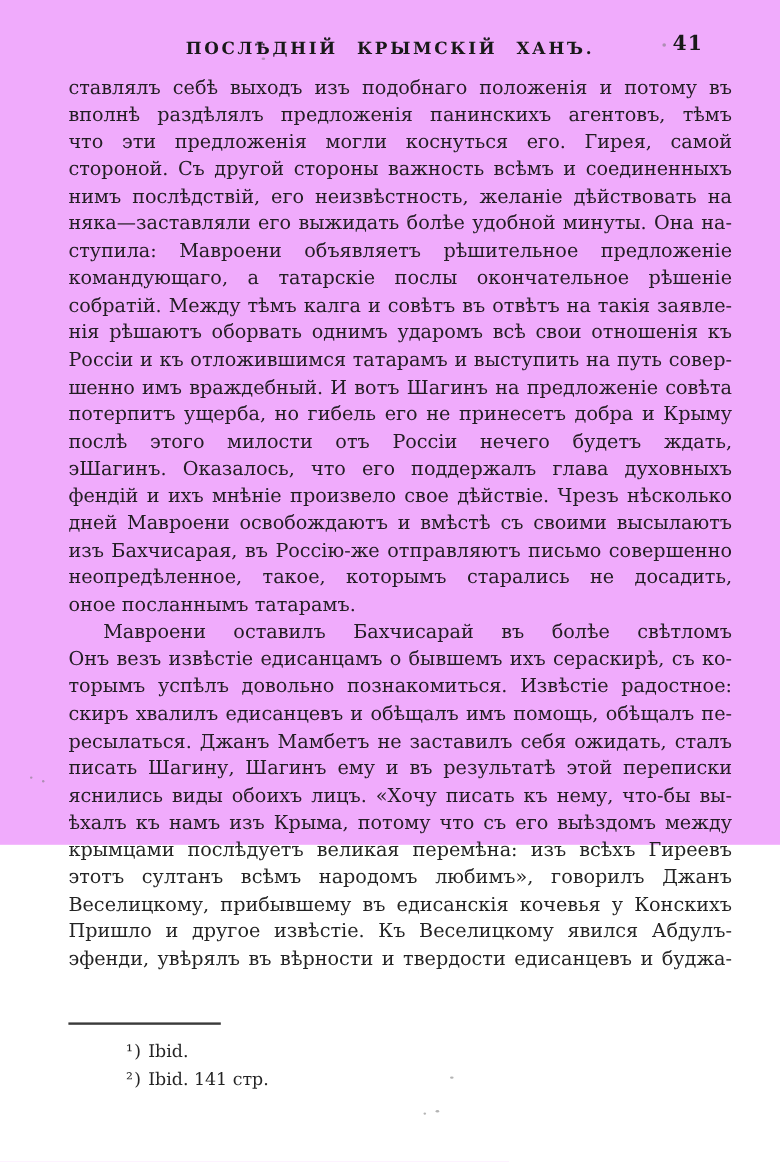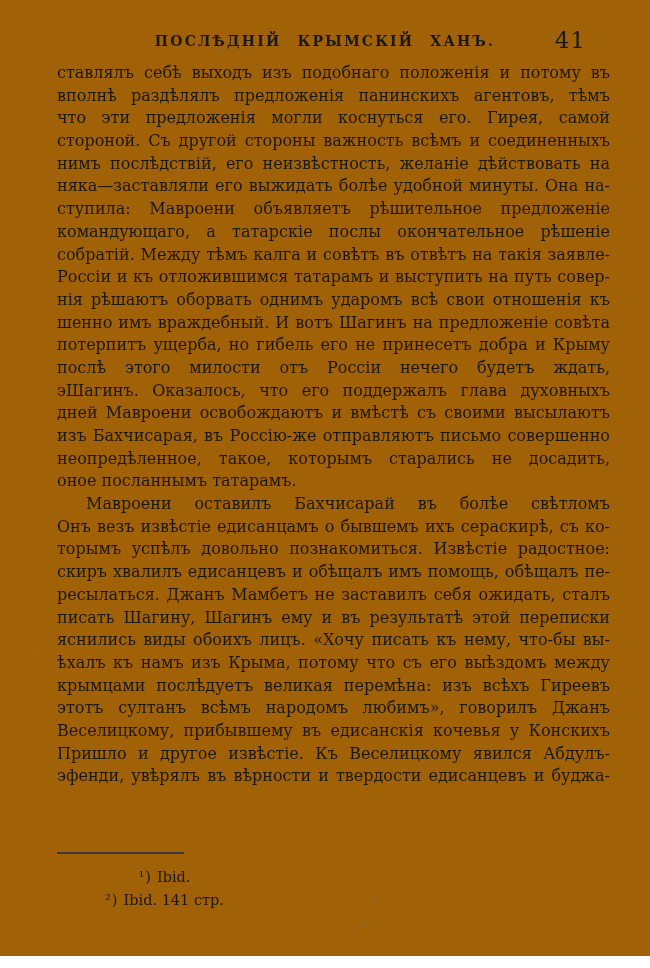--- a/index.html
+++ b/index.html
@@ -5,38 +5,38 @@
   * { margin: 0; padding: 0; box-sizing: border-box; }
   html, body {
     width: 650px; height: 968px;
     background: #ffffff;
     font-family: "DejaVu Serif", "Liberation Serif", serif;
     color: #1c1c1c;
     overflow: hidden;
   }
   .page {
     position: relative;
-    width: 650px; height: 956px;
-    background: #a16207;
+    width: 650px; height: 704px;
+    background: #f0abfc;
   }
   .running-head {
     position: absolute;
     top: 33px; left: 0; width: 650px;
     text-align: center;
     font-size: 14px;
     font-weight: bold;
     letter-spacing: 2.2px;
     word-spacing: 9px;
     color: #191919;
   }
   .page-number {
     position: absolute;
     top: 27px; right: 64px;
-    font-size: 23px;
-    font-weight: 400;
+    font-size: 17px;
+    font-weight: 700;
     letter-spacing: 1px;
     color: #191919;
   }
   .body-block {
     position: absolute;
     top: 62px; left: 57px;
     width: 553px;
   }
   .line {
     width: 553px;
@@ -57,21 +57,21 @@
     text-indent: 29px;
   }
   .footnote-rule {
     position: absolute;
     top: 852px; left: 57px;
     width: 127px; height: 2px;
     background: #3a3a3a;
   }
   .footnotes {
     position: absolute;
-    top: 866px; left: 105px; text-align: center;
+    top: 866px; left: 105px;
   }
   .footnote-line {
     font-size: 14.5px;
     line-height: 22.5px;
     color: rgba(18,18,18,0.93);
   }
   .fn-marker { letter-spacing: 1px; margin-right: 5px; }
   .speck {
     position: absolute;
     background: #777;
@@ -91,26 +91,27 @@
   <div class="body-block">
     <div class="line">ставлялъ себѣ выходъ изъ подобнаго положенія и потому въ душѣ</div>
     <div class="line">вполнѣ раздѣлялъ предложенія панинскихъ агентовъ, тѣмъ болѣе,</div>
     <div class="line">что эти предложенія могли коснуться его. Гирея, самой выгодной</div>
     <div class="line">стороной. Съ другой стороны важность всѣмъ и соединенныхъ съ</div>
     <div class="line">нимъ послѣдствій, его неизвѣстность, желаніе дѣйствовать на вѣр-</div>
     <div class="line">няка—заставляли его выжидать болѣе удобной минуты. Она на-</div>
     <div class="line">ступила: Мавроени объявляетъ рѣшительное предложеніе главно-</div>
     <div class="line">командующаго, а татарскіе послы окончательное рѣшеніе отпавшихъ</div>
     <div class="line">собратій. Между тѣмъ калга и совѣтъ въ отвѣтъ на такія заявле-</div>
+    <div class="line">нія рѣшаютъ оборвать однимъ ударомъ всѣ свои отношенія къ</div>
     <div class="line">Россіи и къ отложившимся татарамъ и выступить на путь совер-</div>
-    <div class="line">нія рѣшаютъ оборвать однимъ ударомъ всѣ свои отношенія къ</div>
     <div class="line">шенно имъ враждебный. И вотъ Шагинъ на предложеніе совѣта</div>
     <div class="line">потерпитъ ущерба, но гибель его не принесетъ добра и Крыму ¹);</div>
     <div class="line">послѣ этого милости отъ Россіи нечего будетъ ждать, заключилъ</div>
     <div class="line">эШагинъ. Оказалось, что его поддержалъ глава духовныхъ казамеръ-</div>
+    <div class="line">фендій и ихъ мнѣніе произвело свое дѣйствіе. Чрезъ нѣсколько</div>
     <div class="line">дней Мавроени освобождаютъ и вмѣстѣ съ своими высылаютъ</div>
     <div class="line">изъ Бахчисарая, въ Россію-же отправляютъ письмо совершенно</div>
     <div class="line">неопредѣленное, такое, которымъ старались не досадить, вручивъ</div>
     <div class="line par-end">оное посланнымъ татарамъ.</div>
     <div class="line indent">Мавроени оставилъ Бахчисарай въ болѣе свѣтломъ настроеніи.</div>
     <div class="line">Онъ везъ извѣстіе едисанцамъ о бывшемъ ихъ сераскирѣ, съ ко-</div>
     <div class="line">торымъ успѣлъ довольно познакомиться. Извѣстіе радостное: сера-</div>
     <div class="line">скиръ хвалилъ едисанцевъ и обѣщалъ имъ помощь, обѣщалъ пе-</div>
     <div class="line">ресылаться. Джанъ Мамбетъ не заставилъ себя ожидать, сталъ</div>
     <div class="line">писать Шагину, Шагинъ ему и въ результатѣ этой переписки вы-</div>

